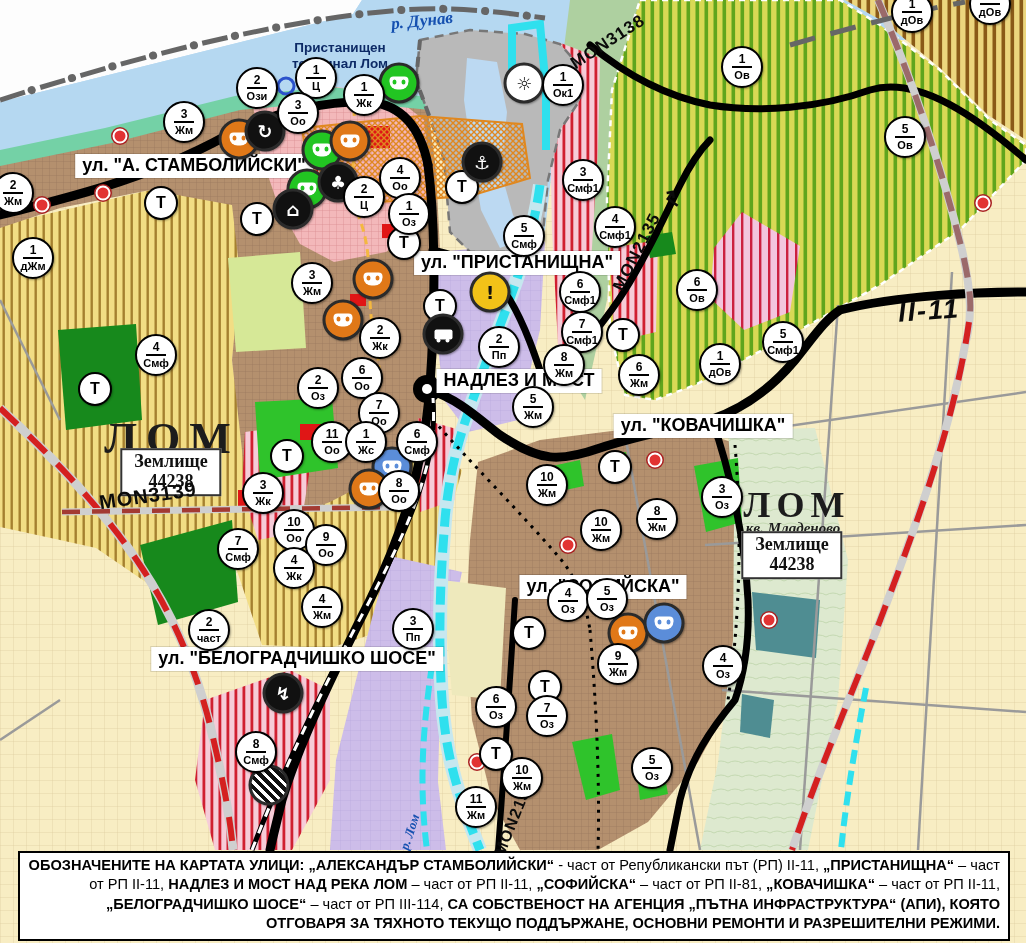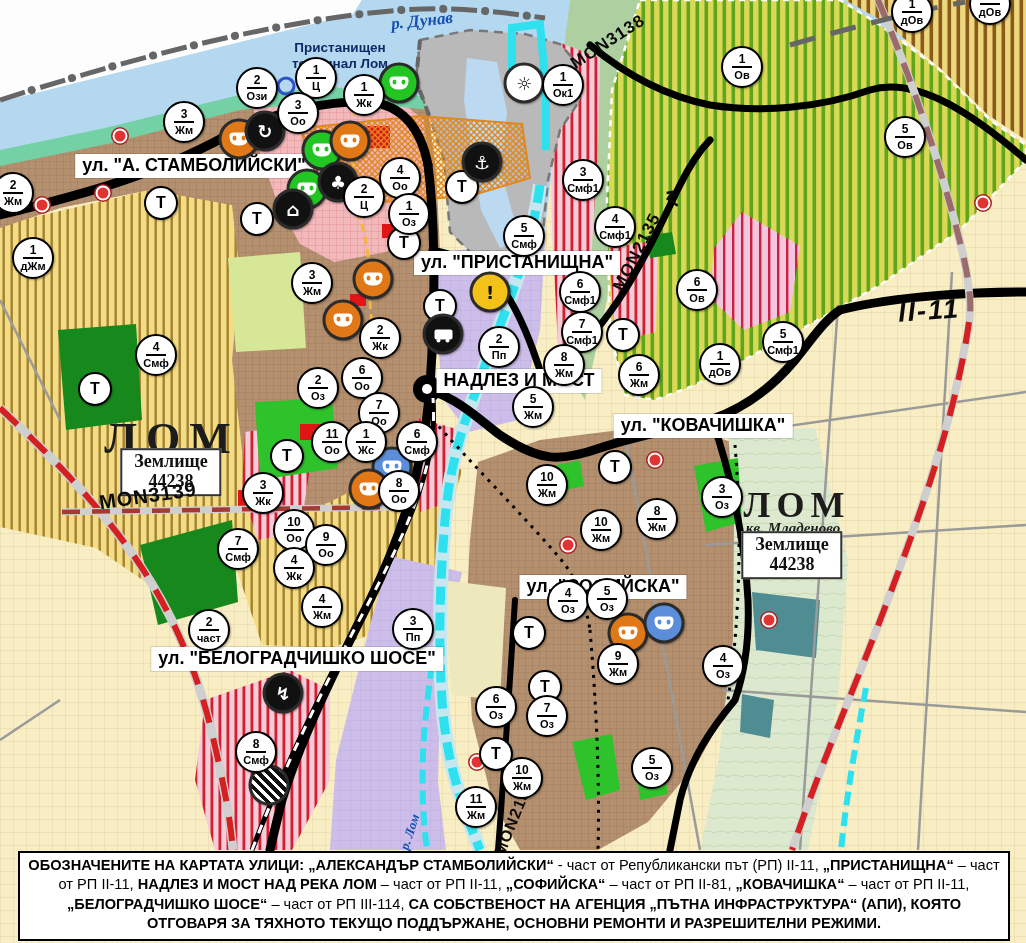--- a/index.html
+++ b/index.html
@@ -54,21 +54,21 @@
   .icon-hatch{width:100%;height:100%;border-radius:50%;
     background:repeating-linear-gradient(45deg,#fff 0 3px,#111 3px 7px);}
   .dot-red{position:absolute;width:11px;height:11px;background:#e23333;border:2px solid #fff;
     border-radius:50%;box-shadow:0 0 0 1.5px #a22;transform:translate(-50%,-50%);z-index:45;}
   .ring-blue{position:absolute;width:13px;height:13px;border:3.5px solid #2b52cc;border-radius:50%;
     transform:translate(-50%,-50%);z-index:45;}
 
   
   .footer-box{position:absolute;left:18px;top:851px;width:972px;background:#fff;
     border:2px solid #000;padding:3px 8px 5px;font-size:14.6px;line-height:1.33;color:#000;
-    z-index:60;text-align:center;}
+    z-index:60;text-align:right;}
   .footer-box .b{font-weight:bold;}
   .footer-box .n{font-weight:normal;}
 </style>
 </head>
 <body>
 
 <div class="stage">
 
   <svg class="base" width="1026" height="943" viewBox="0 0 1026 943">
     <defs>

